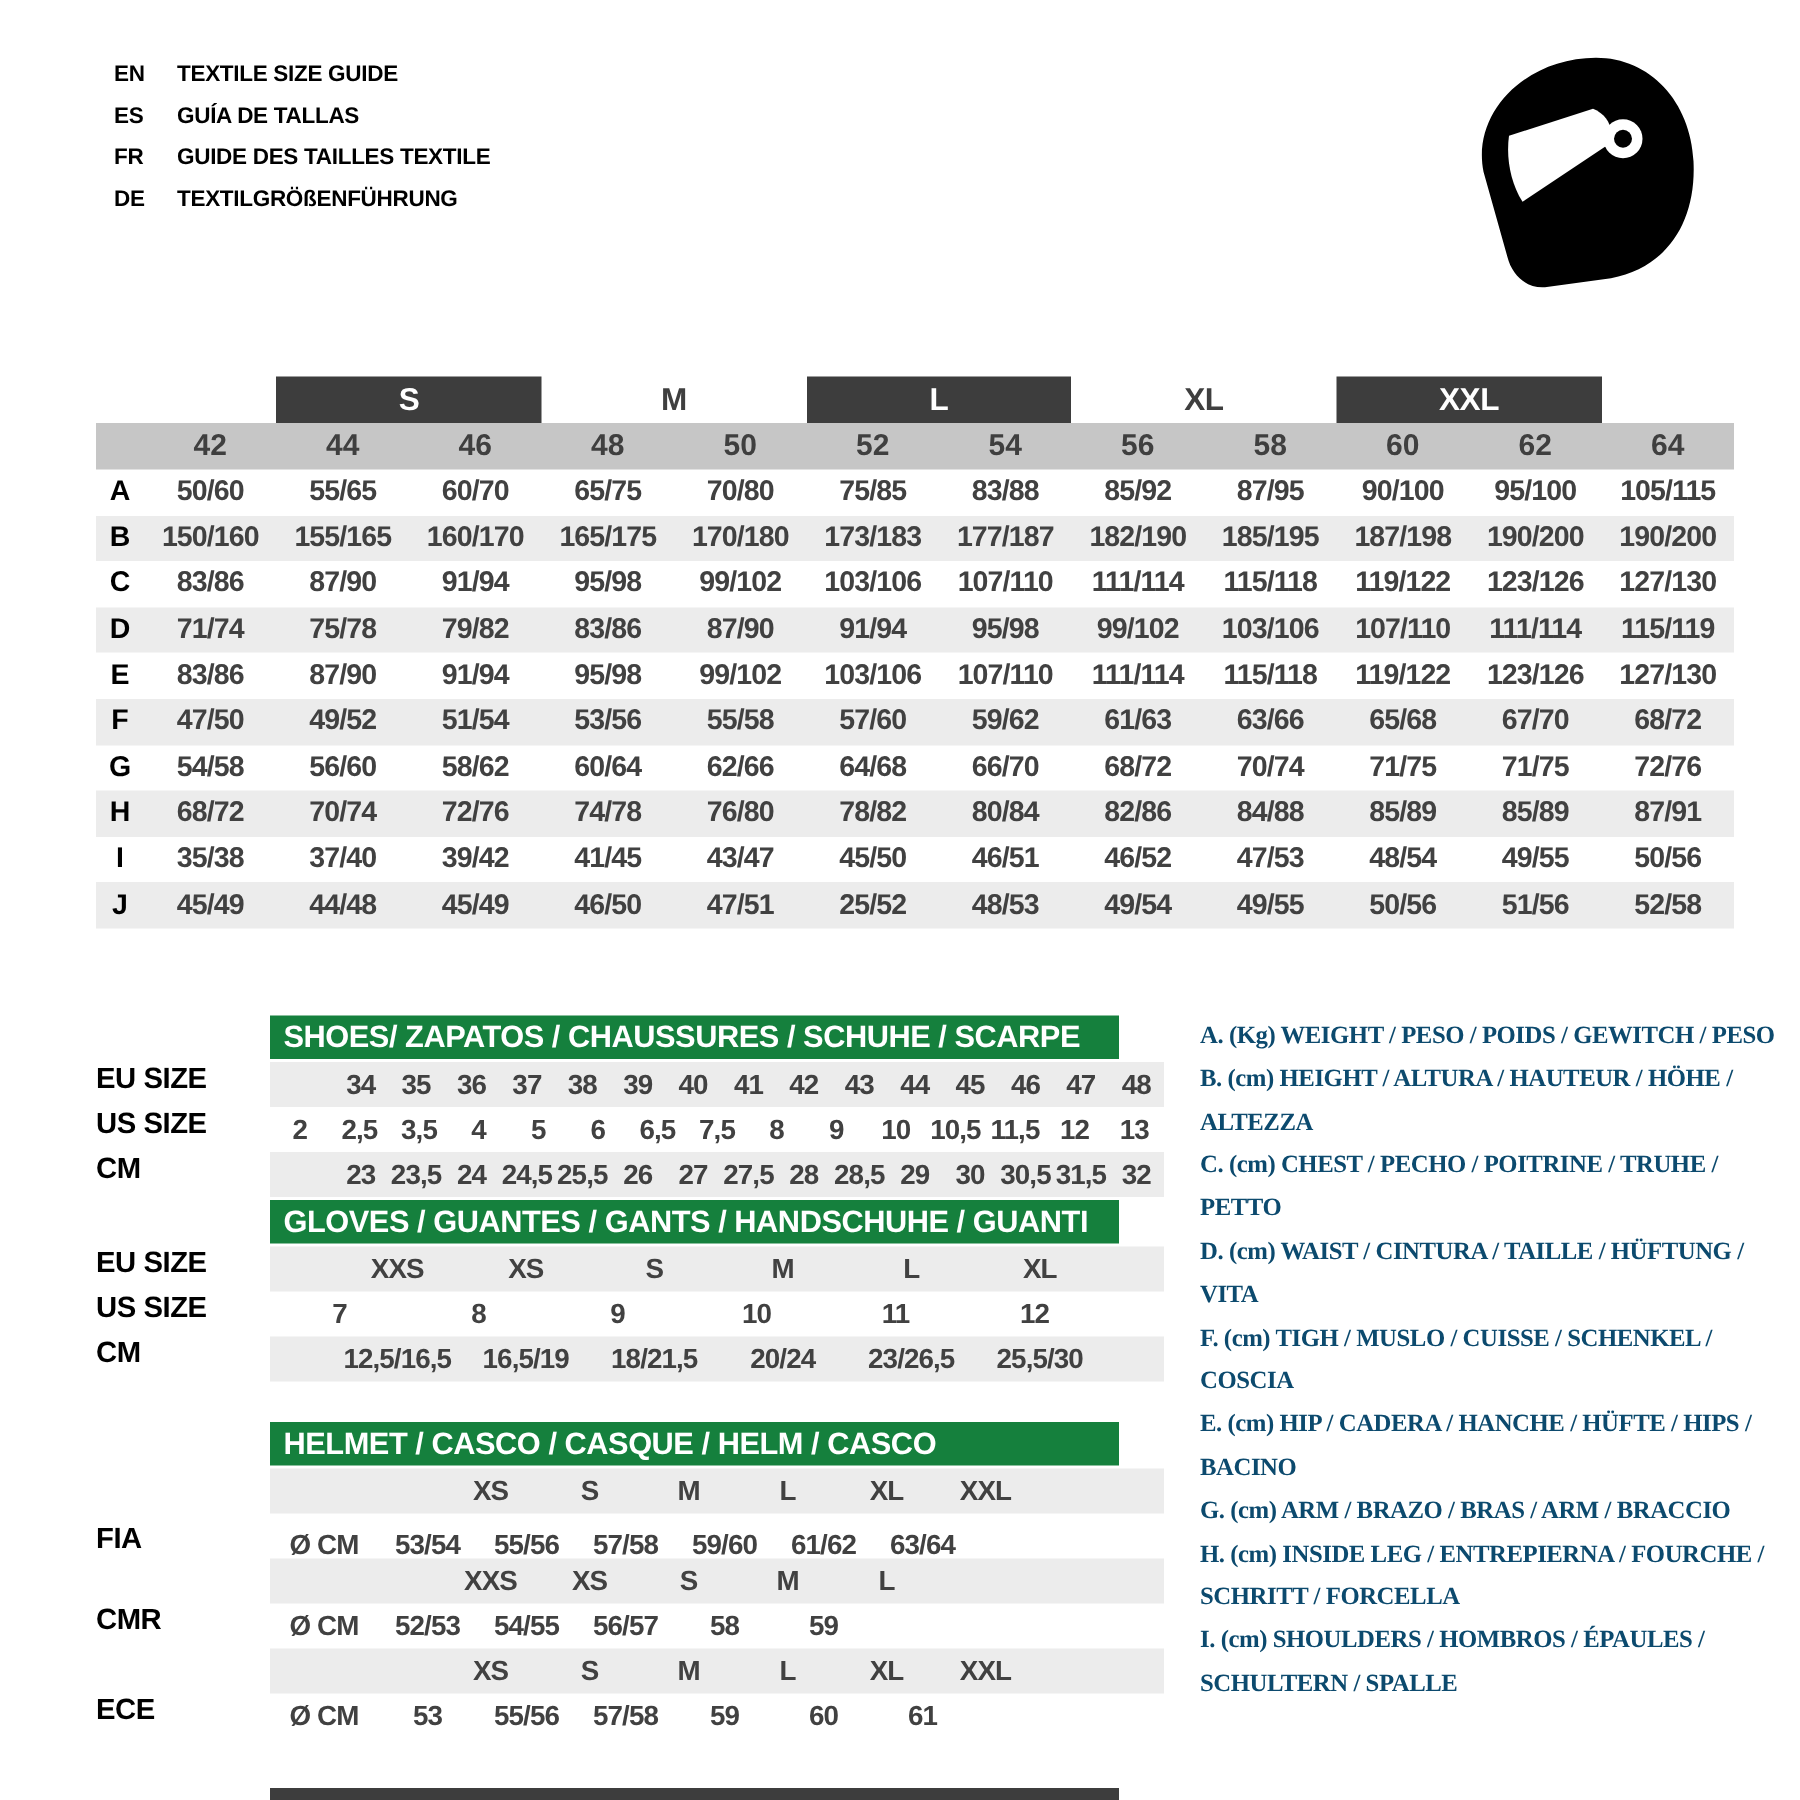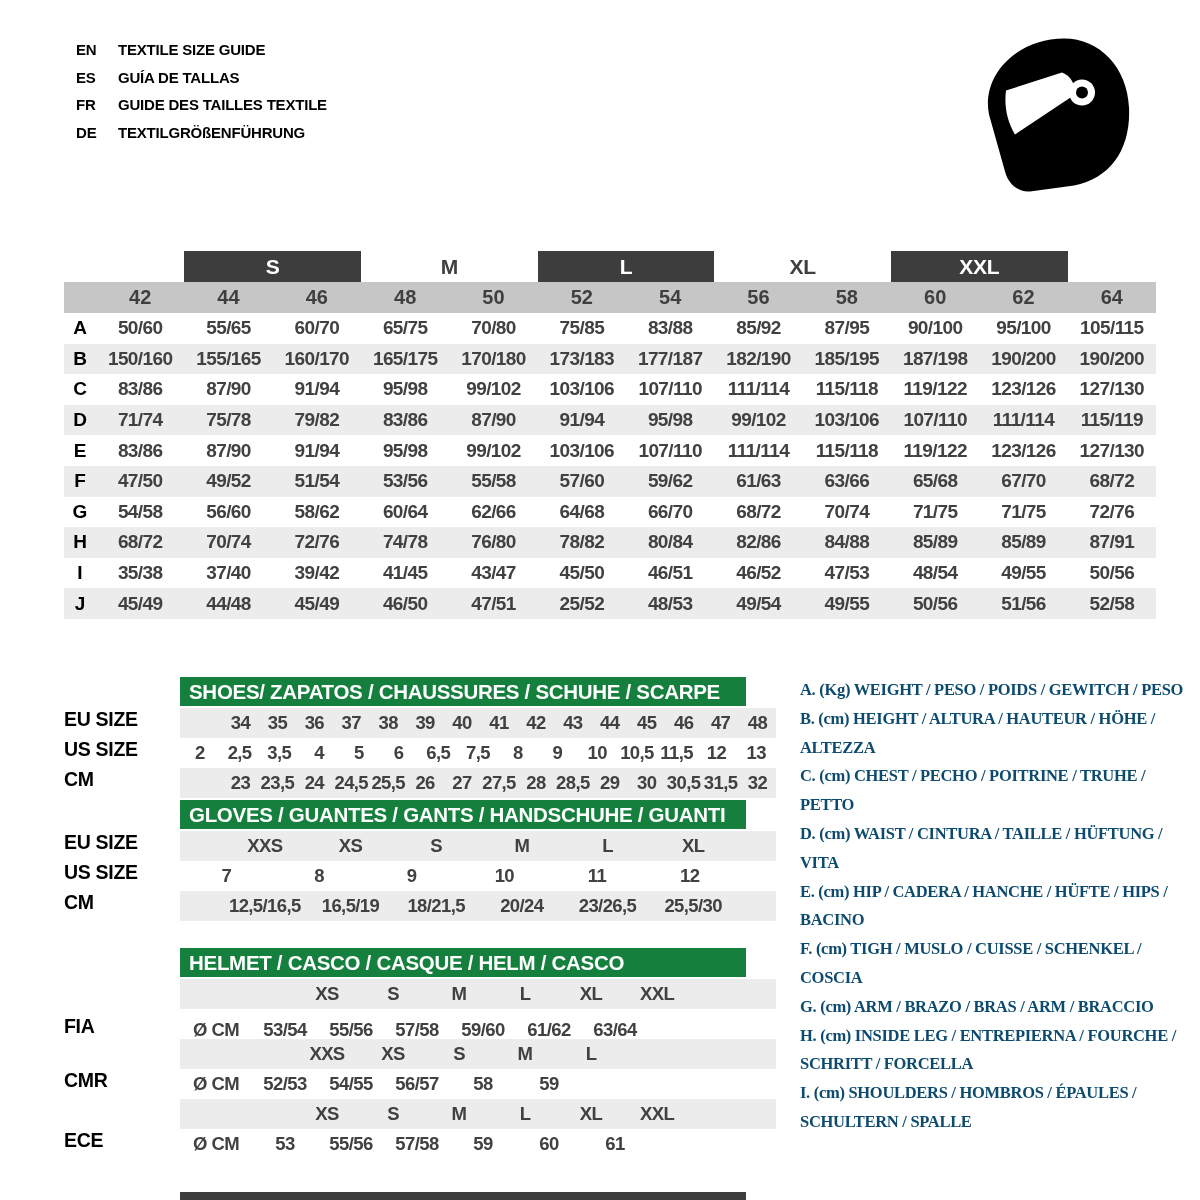--- a/index.html
+++ b/index.html
@@ -428,21 +428,21 @@
           <div class="sub-cell">61</div>
         </div>
       </div>
     </div>
 
   <div class="legend" id="legend">
       <div class="legend-item">A. (Kg) WEIGHT / PESO / POIDS / GEWITCH / PESO</div>
       <div class="legend-item">B. (cm) HEIGHT / ALTURA / HAUTEUR / HÖHE / ALTEZZA</div>
       <div class="legend-item">C. (cm) CHEST / PECHO / POITRINE / TRUHE / PETTO</div>
       <div class="legend-item">D. (cm) WAIST / CINTURA / TAILLE / HÜFTUNG / VITA</div>
+      <div class="legend-item">F. (cm) TIGH / MUSLO / CUISSE / SCHENKEL / COSCIA</div>
       <div class="legend-item">E. (cm) HIP / CADERA / HANCHE / HÜFTE / HIPS / BACINO</div>
-      <div class="legend-item">F. (cm) TIGH / MUSLO / CUISSE / SCHENKEL / COSCIA</div>
       <div class="legend-item">G. (cm) ARM / BRAZO / BRAS / ARM / BRACCIO</div>
       <div class="legend-item">H. (cm) INSIDE LEG / ENTREPIERNA / FOURCHE / SCHRITT / FORCELLA</div>
       <div class="legend-item">I. (cm) SHOULDERS / HOMBROS / ÉPAULES / SCHULTERN / SPALLE</div>
     </div>
 
   <div class="bottom-bar"></div>
 </div>
 
 </body></html>

